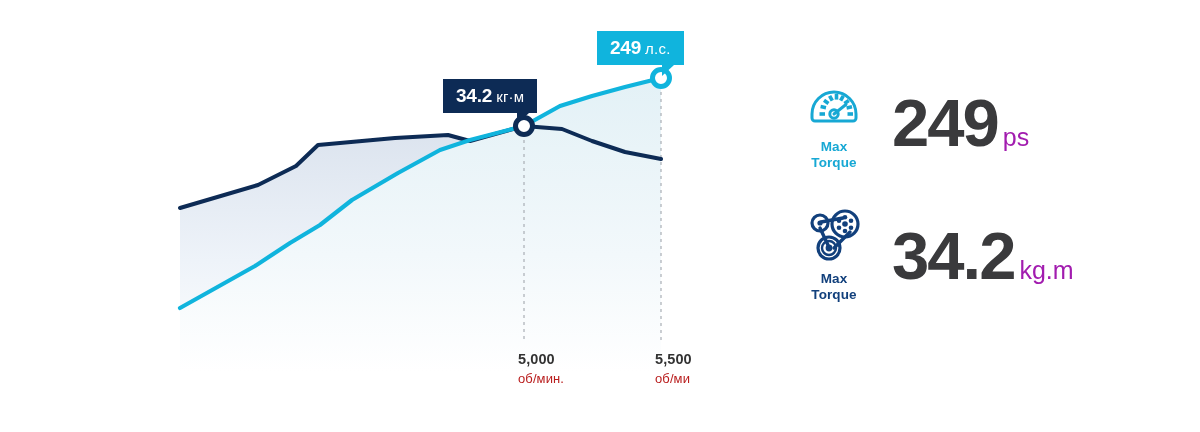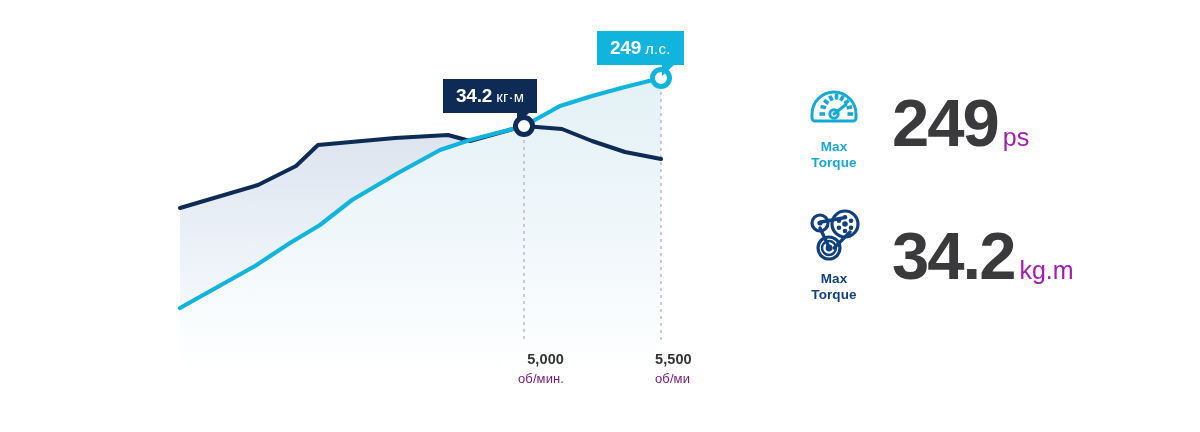--- a/index.html
+++ b/index.html
@@ -95,32 +95,32 @@
     line-height: 1.25;
   }
   .axis-label .rpm {
     font-size: 14.5px;
     font-weight: bold;
     color: #333333;
     letter-spacing: 0.1px;
   }
   .axis-label .unit {
     font-size: 13px;
-    color: #701a75;
+    color: #b91c1c;
     letter-spacing: 0.1px;
     display: block;
     margin-top: 2px;
   }
   .axis-label.clipped {
     width: 48px;
     overflow: hidden;
     white-space: nowrap;
   }
 
-  .axis-5000 { left: 518px; top: 349px; text-align: right; }
+  .axis-5000 { left: 518px; top: 349px; }
   .axis-6300 { left: 655px; top: 349px; }
 
   
   .spec-panel {
     position: absolute;
     left: 780px;
     top: 0;
     width: 420px;
     height: 308px;
   }

